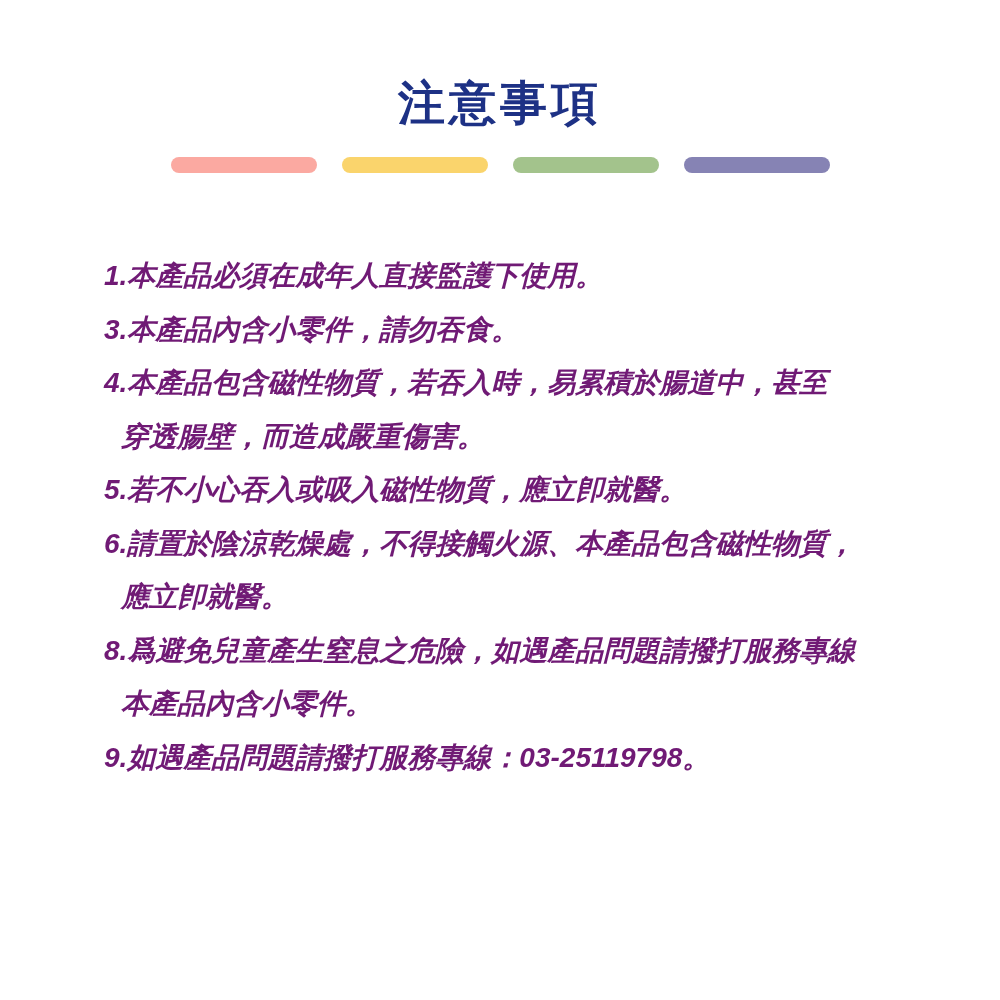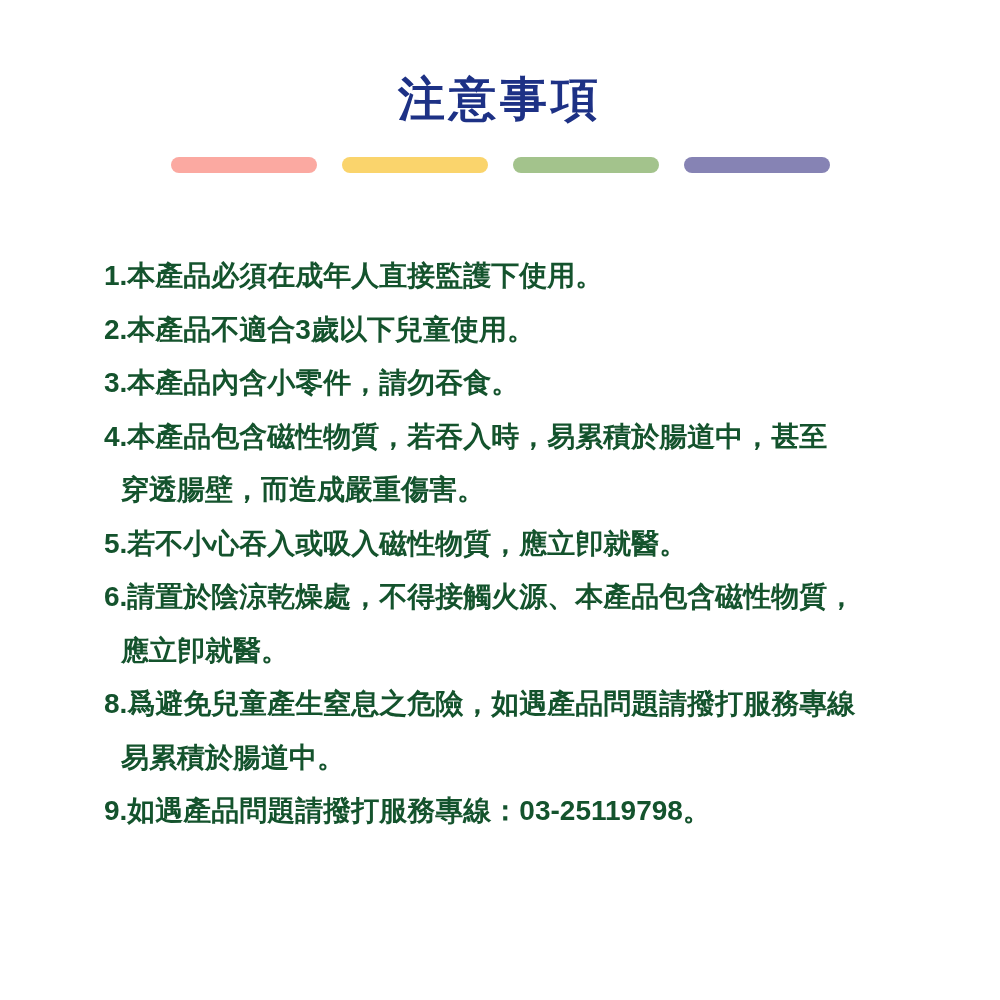--- a/index.html
+++ b/index.html
@@ -49,45 +49,44 @@
   }
   .row .num { display: inline; }
   .row .txt { display: inline; }
   .row.cont { padding-left: 17px; }
 </style>
 </head>
 <body>
 
 <div class="page">
 
-  <h1 class="title" style="color: rgb(29, 49, 133); font-family: Liberation Mono, monospace;">注意事項</h1>
+  <h1 class="title" style="color: rgb(29, 49, 133);">注意事項</h1>
 
   <div class="dividers">
     <span class="bar" style="background-color: rgb(251, 169, 161);"></span>
     <span class="bar" style="background-color: rgb(250, 212, 108);"></span>
     <span class="bar" style="background-color: rgb(163, 195, 140);"></span>
     <span class="bar" style="background-color: rgb(134, 131, 180);"></span>
   </div>
 
-  <div class="notices" style="color: #14532d;">
+  <div class="notices" style="color: #701a75; font-style: italic;">
 
     <div class="row"><span class="num">1.</span><span class="txt">本產品必須在成年人直接監護下使用。</span></div>
 
-    <div class="row"><span class="num">2.</span><span class="txt">本產品不適合3歲以下兒童使用。</span></div>
 
     <div class="row"><span class="num">3.</span><span class="txt">本產品內含小零件，請勿吞食。</span></div>
 
     <div class="row"><span class="num">4.</span><span class="txt">本產品包含磁性物質，若吞入時，易累積於腸道中，甚至</span></div>
     <div class="row cont">穿透腸壁，而造成嚴重傷害。</div>
 
     <div class="row"><span class="num">5.</span><span class="txt">若不小心吞入或吸入磁性物質，應立卽就醫。</span></div>
 
     <div class="row"><span class="num">6.</span><span class="txt">請置於陰涼乾燥處，不得接觸火源、本產品包含磁性物質，</span></div>
     <div class="row cont">應立卽就醫。</div>
 
 
     <div class="row"><span class="num">8.</span><span class="txt">爲避免兒童產生窒息之危險，如遇產品問題請撥打服務專線</span></div>
-    <div class="row cont">易累積於腸道中。</div>
+    <div class="row cont">本產品內含小零件。</div>
 
     <div class="row"><span class="num">9.</span><span class="txt">如遇產品問題請撥打服務專線：03-25119798。</span></div>
 
   </div>
 </div>
 
 </body></html>

